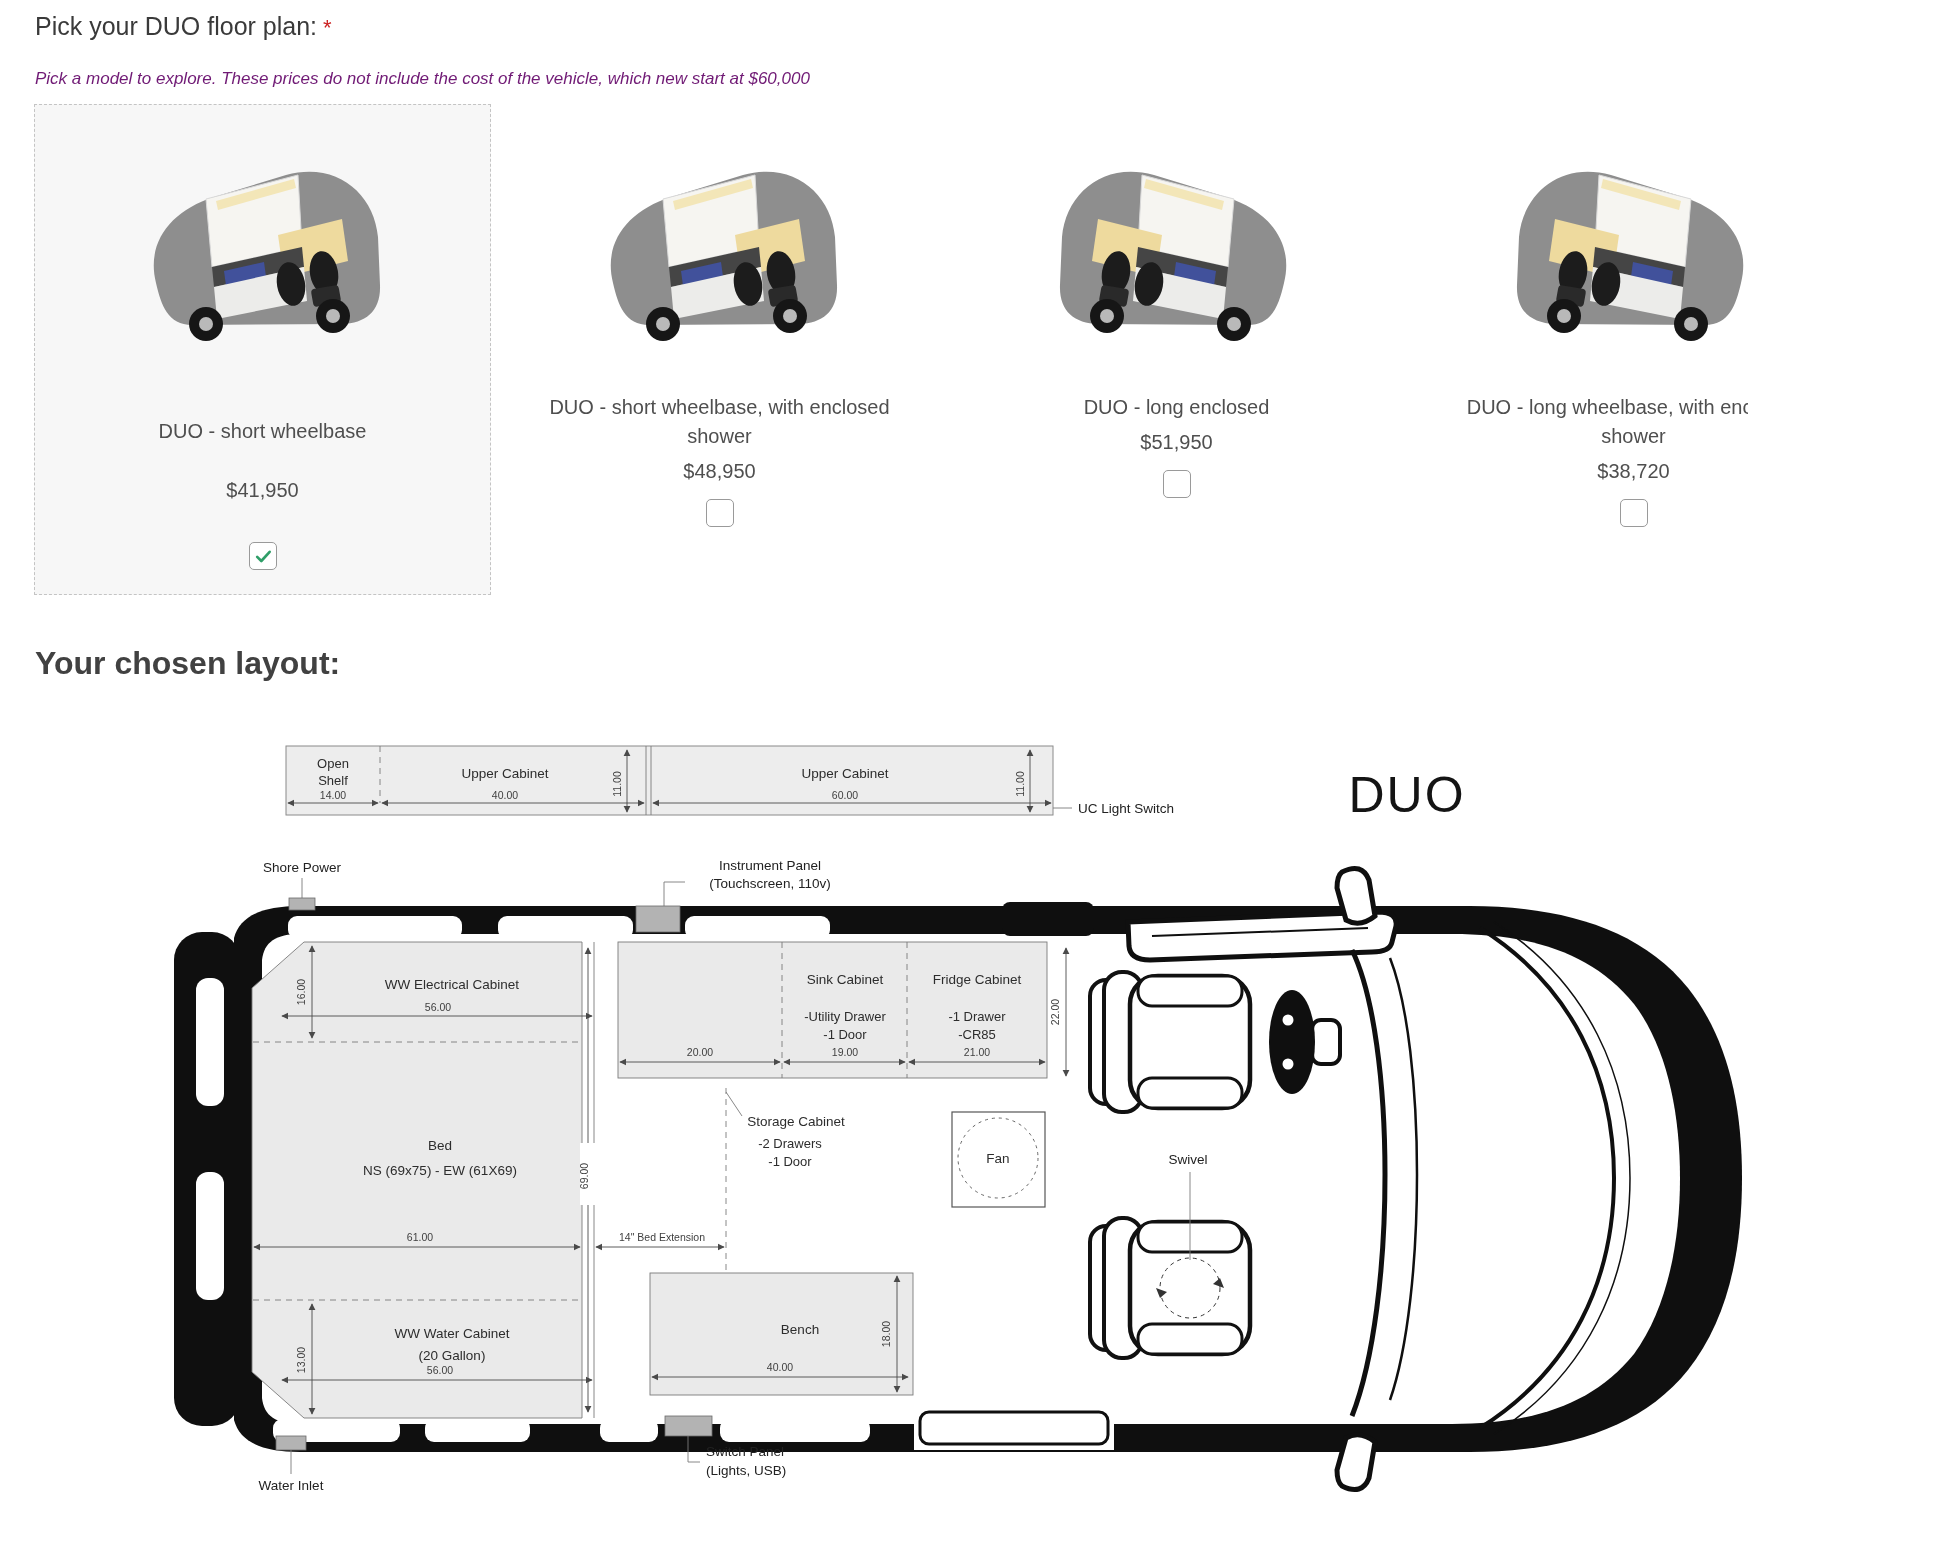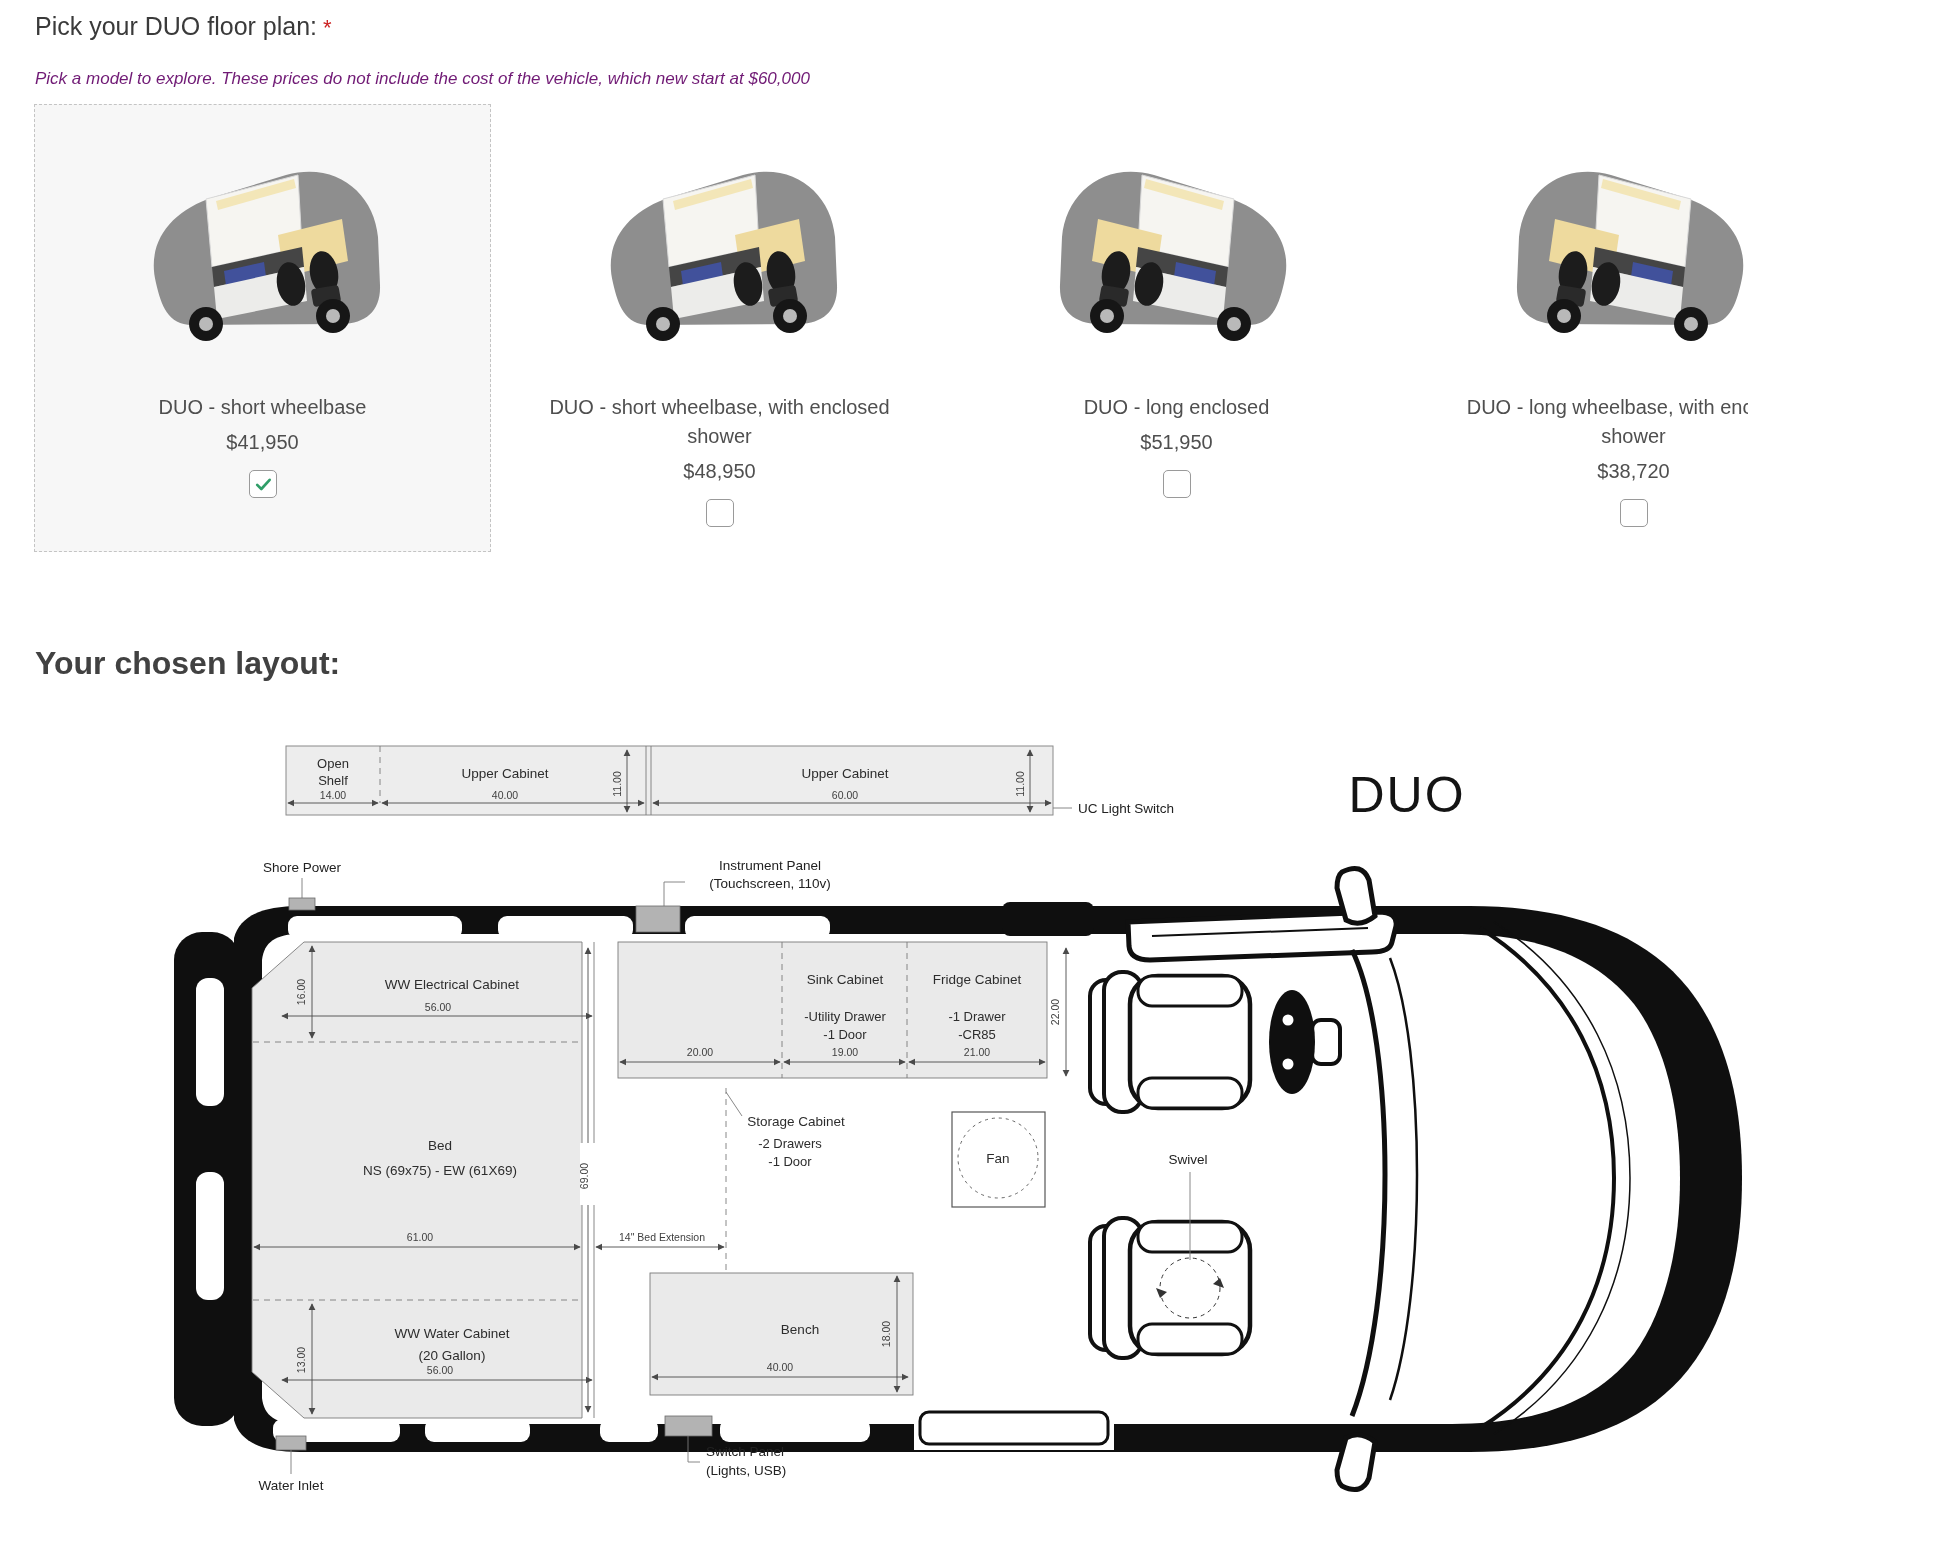--- a/index.html
+++ b/index.html
@@ -8,21 +8,21 @@
   
   #form-head{position:absolute;left:35px;top:12px;}
   #form-title{font-size:25px;color:#3a3a3a;}
   #form-title .req{color:#cc2222;margin-left:6px;font-size:22px;}
   #form-sub{margin-top:28px;font-size:17px;font-style:italic;color:#701a75;}
   
   #cards{position:absolute;left:34px;top:104px;width:1828px;display:grid;
          grid-template-columns:repeat(4,457px);}
   .card{box-sizing:border-box;padding:30px 18px 24px 18px;display:flex;flex-direction:column;
         align-items:center;border:1px dashed transparent;cursor:pointer;}
-  .card.selected{border:1px dashed #c4c4c4;background:#f7f7f7;}
+  .card.selected{border:1px dashed #c4c4c4;background:#f7f7f7;gap:24px;}
   .card-img{width:270px;height:240px;flex:none;}
   .card-label{margin-top:18px;font-size:20px;line-height:1.45;color:#4f4f4f;text-align:center;
               padding:0 26px;}
   .card-price{margin-top:9px;font-size:20px;color:#4f4f4f;}
   .checkbox{margin-top:16px;width:26px;height:26px;border:1.5px solid #9a9a9a;border-radius:5px;
             background:#fff;display:flex;align-items:center;justify-content:center;}
   .checkbox svg{display:none;}
   .checkbox.checked svg{display:block;}
   
   #layout-head{position:absolute;left:35px;top:645px;font-size:32px;font-weight:bold;color:#414141;}

